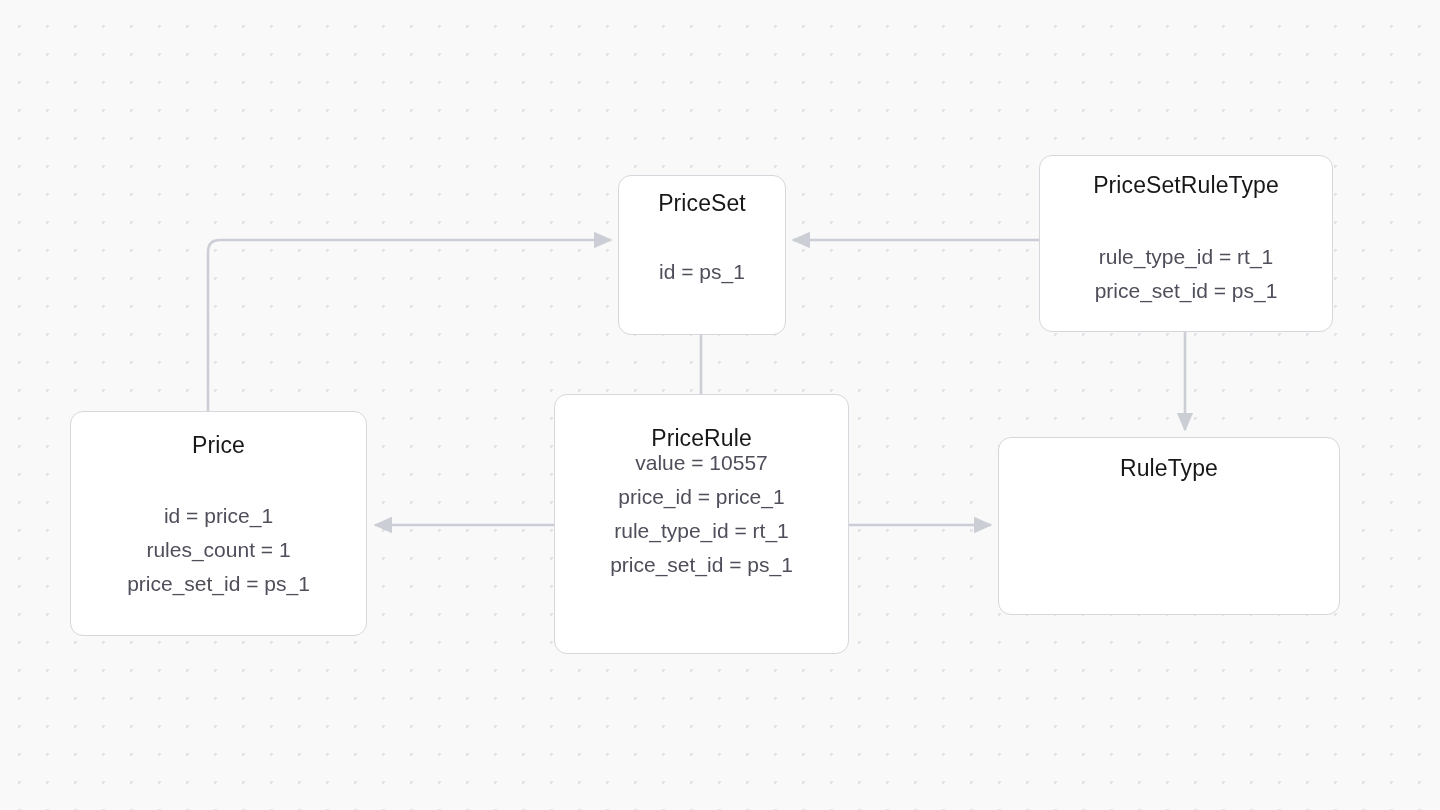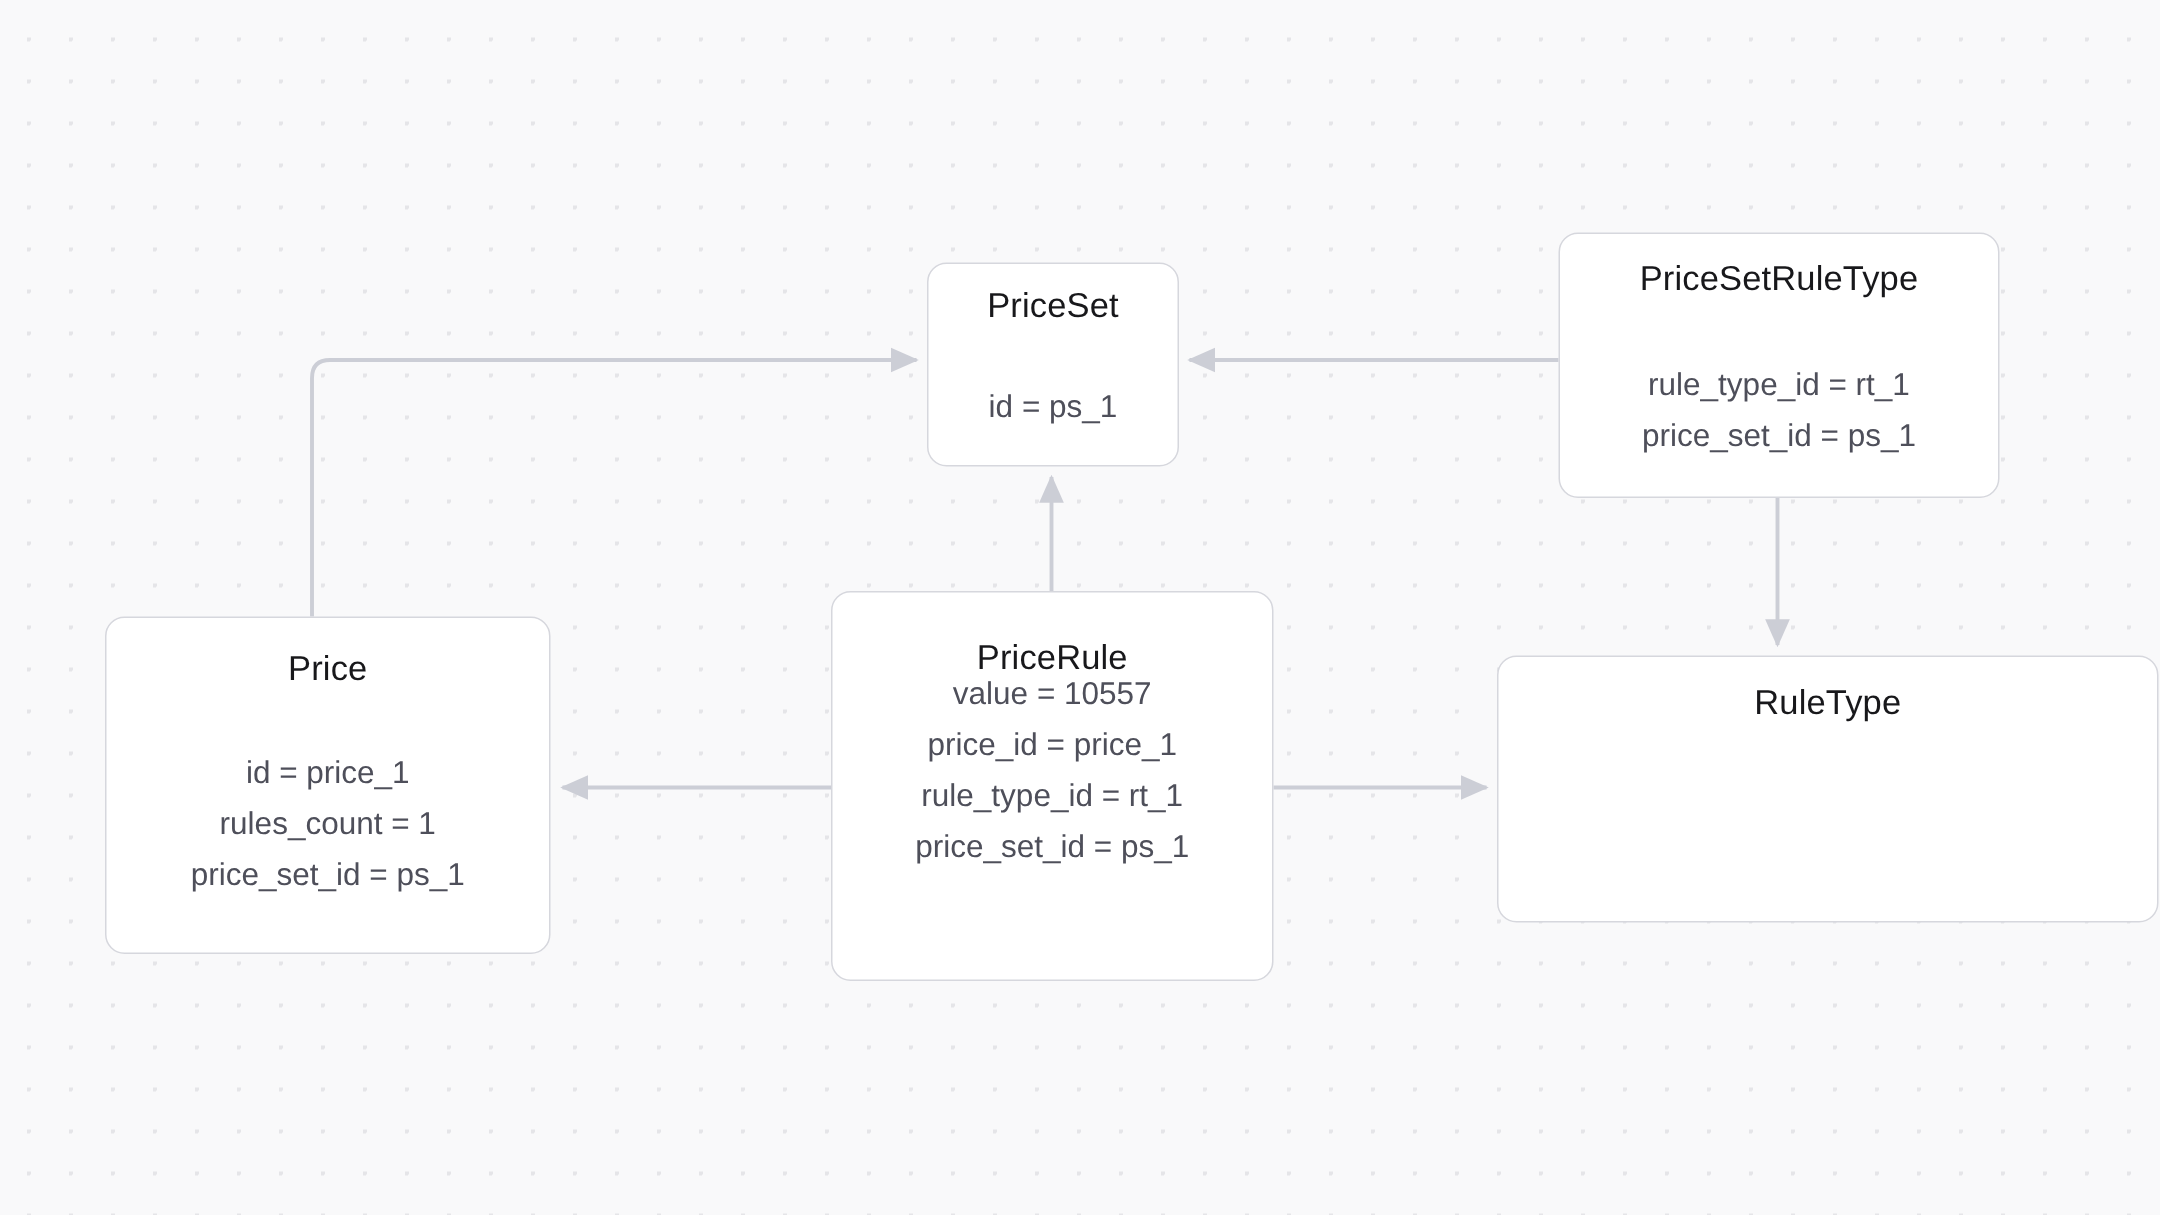--- a/index.html
+++ b/index.html
@@ -61,21 +61,21 @@
   .node-attr {
     font-size: 21px;
     font-weight: 400;
     color: #4e4f5a;
     line-height: 1.28;
     white-space: nowrap;
   }
 
   
   #node-priceset {
-    left: 618px; top: 175px; width: 168px; height: 136px;
+    left: 618px; top: 175px; width: 168px; height: 160px;
     padding-top: 16px;
   }
   #node-priceset .node-attrs { margin-top: 44px; text-align: right; }
 
   #node-pricesetruletype {
     left: 1039px; top: 155px; width: 294px; height: 177px;
     padding-top: 18px;
   }
   #node-pricesetruletype .node-attrs { margin-top: 47px; }
 
@@ -85,21 +85,21 @@
   }
   #node-price .node-attrs { margin-top: 46px; }
 
   #node-pricerule {
     left: 554px; top: 394px; width: 295px; height: 260px;
     padding-top: 32px;
   }
   #node-pricerule .node-attrs { }
 
   #node-ruletype {
-    left: 998px; top: 437px; width: 441px; height: 178px;
+    left: 998px; top: 437px; width: 342px; height: 178px;
     padding-top: 19px;
   }
   #node-ruletype .node-attrs { margin-top: 45px; }
 </style>
 </head>
 <body>
 
 <div id="canvas">
 
   <svg id="edge-layer" viewBox="0 0 1440 810" width="1440" height="810" xmlns="http://www.w3.org/2000/svg">

